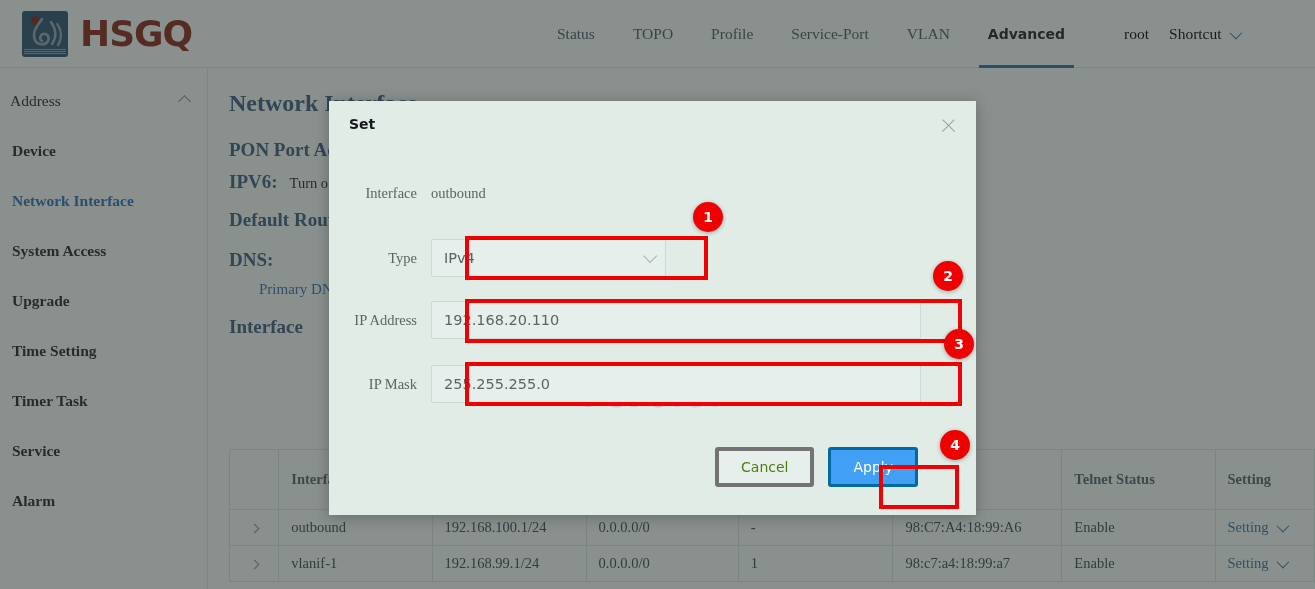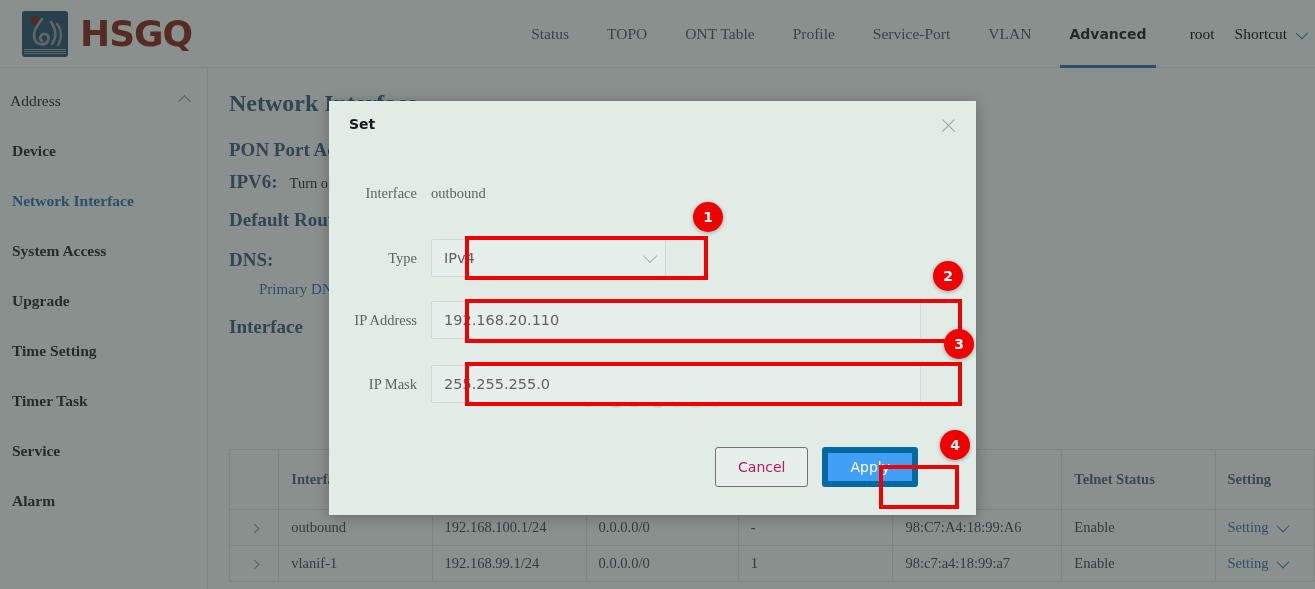--- a/index.html
+++ b/index.html
@@ -22,20 +22,21 @@
 
   
   .header {
     position: absolute;
     left: 0; top: 0;
     width: 1315px; height: 68px;
     background: #ffffff;
     border-bottom: 1px solid #e6e6e6;
     display: flex;
     align-items: center;
+    gap: 16px;
   }
   .brand {
     display: flex;
     align-items: center;
     padding-left: 22px;
     width: 300px;
   }
   .logo-mark {
     position: relative;
     width: 46px; height: 46px;
@@ -362,26 +363,26 @@
     border-radius: 3px;
     font-family: "DejaVu Sans", sans-serif;
     font-size: 14px;
     cursor: pointer;
     display: flex;
     align-items: center;
     justify-content: center;
   }
   .btn-cancel {
     background: #e6efeb;
-    border: 1px solid #737373;
-    color: #be185d;
+    border: 4px solid #737373;
+    color: #4d7c0f;
   }
   .btn-apply {
     background: #41a0f5;
-    border: 6px solid #0369a1;
+    border: 3px solid #0369a1;
     color: #ffffff;
   }
 </style>
 </head>
 <body>
 
 <div id="app">
 
   <div class="header">
     <div class="brand">
@@ -393,21 +394,20 @@
           <path d="M31 7 C36 13 36 22 32 28" fill="none" stroke="#9aa4ae" stroke-width="2.2" stroke-linecap="round"></path>
         </svg>
         <div class="logo-lines"></div>
       </div>
       <div class="brand-text">HSGQ</div>
     </div>
 
     <div class="nav">
       <div class="nav-item">Status</div>
       <div class="nav-item">TOPO</div>
-      <div class="nav-item">ONT Table</div>
       <div class="nav-item">Profile</div>
       <div class="nav-item">Service-Port</div>
       <div class="nav-item">VLAN</div>
       <div class="nav-item active">Advanced</div>
     </div>
 
     <div class="nav-right">
       <div class="nav-user">root</div>
       <div class="nav-shortcut">
         <span>Shortcut</span>

